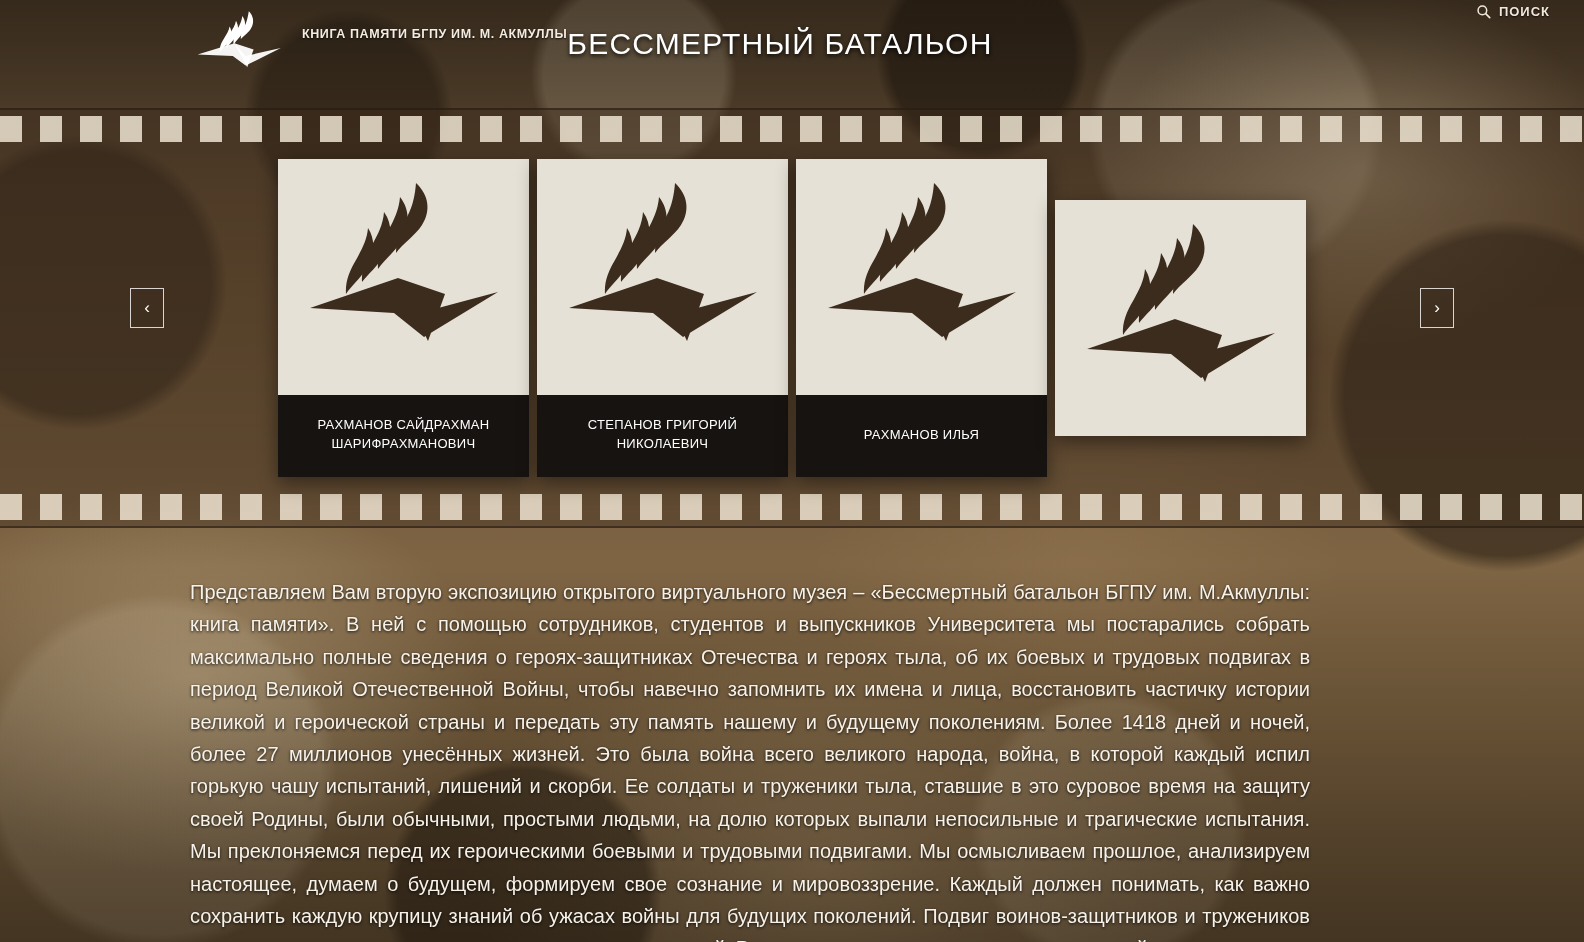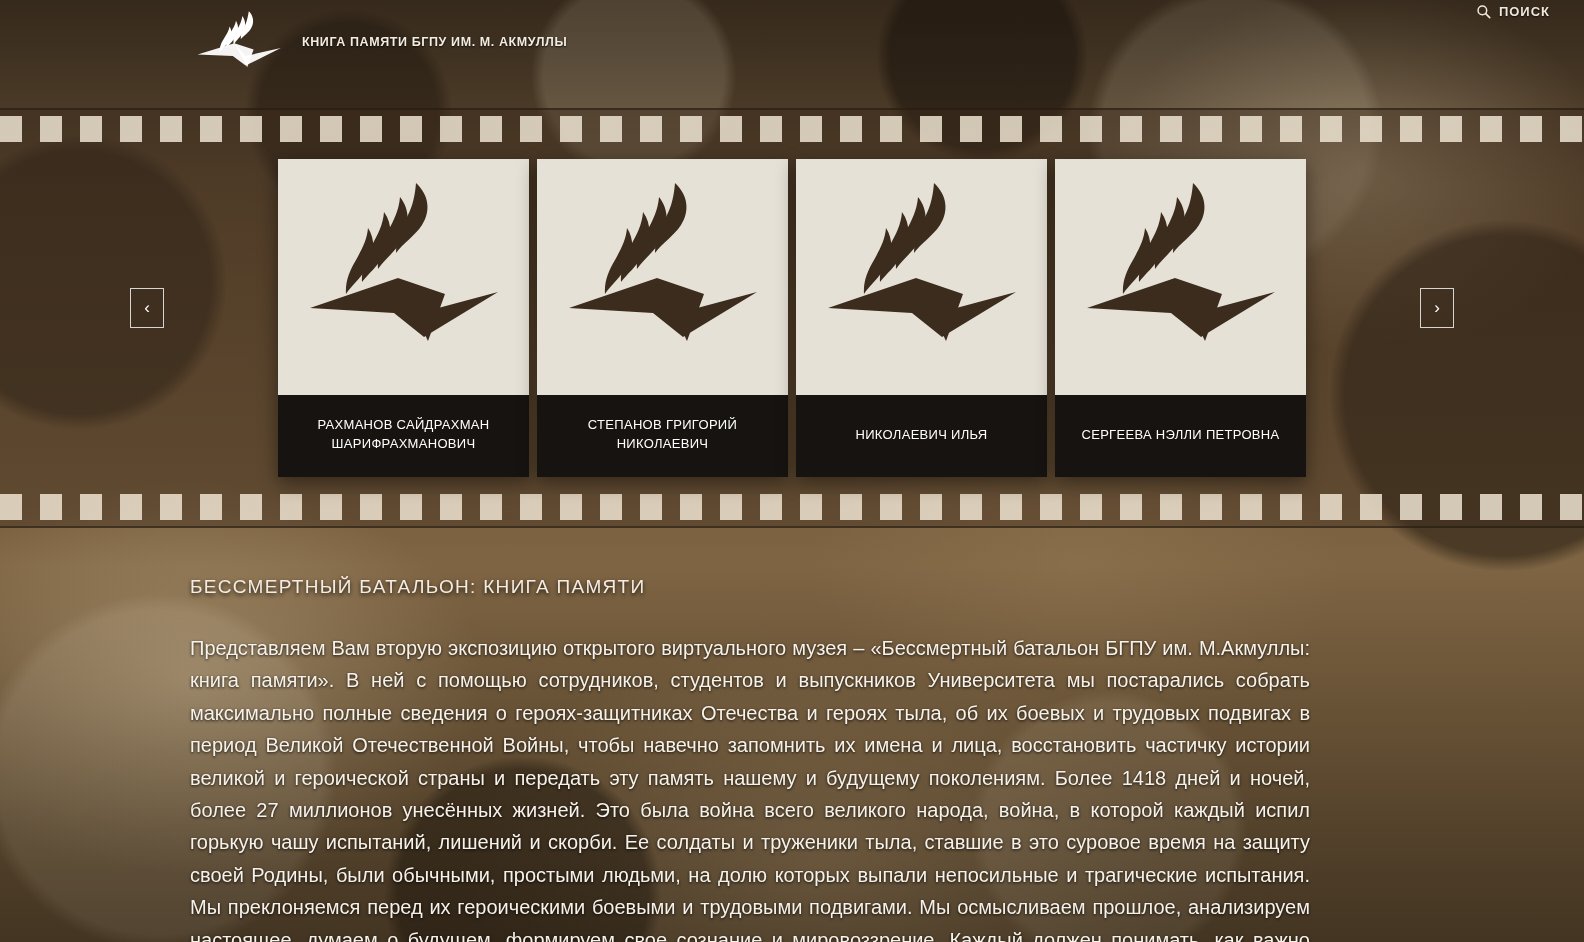--- a/index.html
+++ b/index.html
@@ -217,20 +217,21 @@
             <path d="M58 10c5 7 4 15 0 22-3 5-8 9-11 14-1-8 2-14 5-20 3-5 5-10 6-16z"></path>
             <path d="M50 16c4 7 3 15-1 21-3 5-8 9-11 13-1-7 2-13 5-19 3-5 6-9 7-15z"></path>
             <path d="M42 23c4 7 2 14-2 20-3 5-8 8-10 12-1-7 2-12 5-17 3-5 6-9 7-15z"></path>
             <path d="M2 58l46-14 14 16 44-10-44 22-16-12z" opacity="0.95"></path>
             <path d="M48 44l16 30 8-22z" opacity="0.95"></path>
           </g>
         </svg>
       </span>
       <span class="brand-texts">
         <span class="brand-kicker">КНИГА ПАМЯТИ БГПУ ИМ. М. АКМУЛЛЫ</span>
+        <span class="brand-title">БЕССМЕРТНЫЙ БАТАЛЬОН</span>
       </span>
     </div>
 
     <div class="search-box">
       <span class="search-icon">
         <svg viewBox="0 0 16 16" aria-hidden="true">
           <circle cx="6.8" cy="6.8" r="4.6" fill="none" stroke="#f0e8da" stroke-width="1.6"></circle>
           <line x1="10.3" y1="10.3" x2="14.6" y2="14.6" stroke="#f0e8da" stroke-width="1.8" stroke-linecap="round"></line>
         </svg>
       </span>
@@ -295,42 +296,40 @@
                 <path d="M112 8c13 12 15 28 6 42-7 11-19 18-26 28 0-16 6-26 12-38 5-10 7-20 8-32z"></path>
                 <path d="M96 22c11 14 9 30 1 44-6 11-17 19-23 28-1-15 4-27 10-38 6-11 11-21 12-34z"></path>
                 <path d="M80 37c10 14 7 30 0 43-6 11-16 19-22 27-1-14 4-26 10-37 6-11 11-20 12-33z"></path>
                 <path d="M64 53c9 14 5 29-2 41-6 10-15 17-20 25-1-13 4-24 10-34 6-11 11-20 12-32z"></path>
                 <path d="M6 133l88-30 29 33 71-19-74 45-30-24z"></path>
                 <path d="M94 103l30 63 17-47z"></path>
               </g>
             </svg>
           </span>
         </div>
-        <div class="card-caption">НИКОЛАЕВИЧ ИЛЬЯ</div>
+        <div class="card-caption">РАХМАНОВ ИЛЬЯ</div>
       </div>
 
       <div class="card">
         <div class="card-thumb">
           <span>
             <svg viewBox="0 0 200 205" aria-hidden="true">
               <g fill="#3c2c1d">
                 <path d="M112 8c13 12 15 28 6 42-7 11-19 18-26 28 0-16 6-26 12-38 5-10 7-20 8-32z"></path>
                 <path d="M96 22c11 14 9 30 1 44-6 11-17 19-23 28-1-15 4-27 10-38 6-11 11-21 12-34z"></path>
                 <path d="M80 37c10 14 7 30 0 43-6 11-16 19-22 27-1-14 4-26 10-37 6-11 11-20 12-33z"></path>
                 <path d="M64 53c9 14 5 29-2 41-6 10-15 17-20 25-1-13 4-24 10-34 6-11 11-20 12-32z"></path>
                 <path d="M6 133l88-30 29 33 71-19-74 45-30-24z"></path>
                 <path d="M94 103l30 63 17-47z"></path>
               </g>
             </svg>
           </span>
         </div>
-        <div class="card-caption">СЕРГЕЕВА НЭЛЛИ ПЕТРОВНА</div>
       </div>
 
     </div>
   </div>
 
   <div class="main">
-    <h2 class="section-title">БЕССМЕРТНЫЙ БАТАЛЬОН: КНИГА ПАМЯТИ</h2>
     <p class="article">Представляем Вам вторую экспозицию открытого виртуального музея – «Бессмертный батальон БГПУ им. М.Акмуллы: книга памяти». В ней с помощью сотрудников, студентов и выпускников Университета мы постарались собрать максимально полные сведения о героях-защитниках Отечества и героях тыла, об их боевых и трудовых подвигах в период Великой Отечественной Войны, чтобы навечно запомнить их имена и лица, восстановить частичку истории великой и героической страны и передать эту память нашему и будущему поколениям. Более 1418 дней и ночей, более 27 миллионов унесённых жизней. Это была война всего великого народа, война, в которой каждый испил горькую чашу испытаний, лишений и скорби. Ее солдаты и труженики тыла, ставшие в это суровое время на защиту своей Родины, были обычными, простыми людьми, на долю которых выпали непосильные и трагические испытания. Мы преклоняемся перед их героическими боевыми и трудовыми подвигами. Мы осмысливаем прошлое, анализируем настоящее, думаем о будущем, формируем свое сознание и мировоззрение. Каждый должен понимать, как важно сохранить каждую крупицу знаний об ужасах войны для будущих поколений. Подвиг воинов-защитников и тружеников тыла – это пример самоотверженного служения своей Родине и своему народу, пример величайшего героизма и патриотизма!</p>
   </div>
 
 </div>
 
 </body></html>

